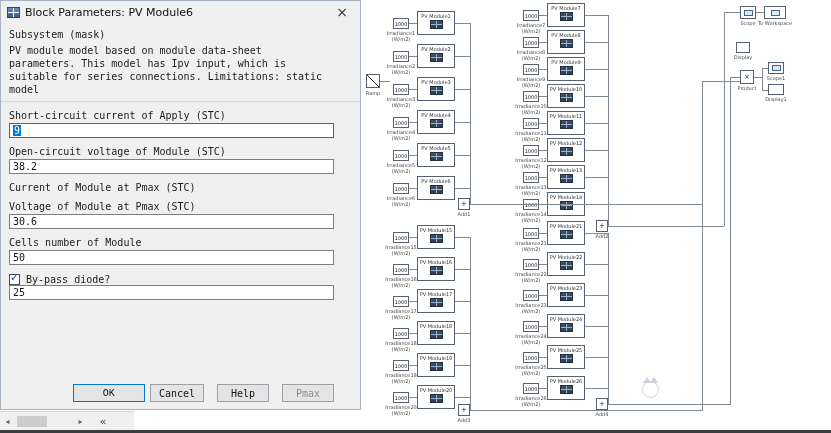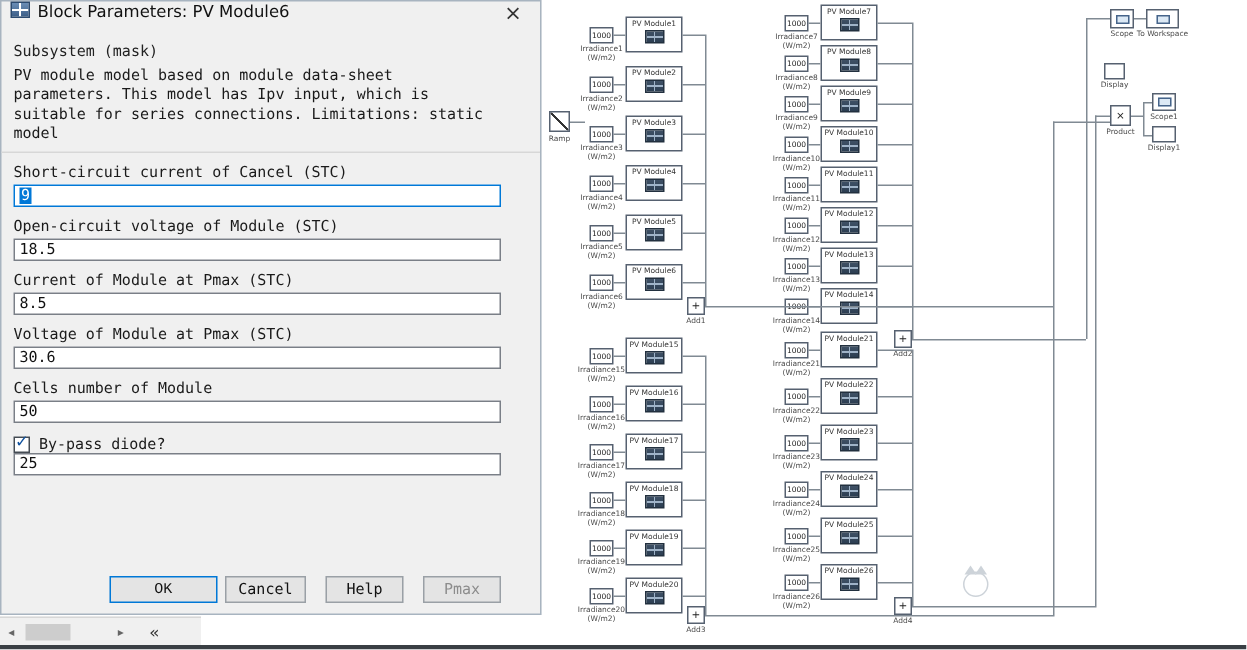--- a/index.html
+++ b/index.html
@@ -3,21 +3,21 @@
 <meta charset="utf-8">
 <style>
   * { margin:0; padding:0; box-sizing:border-box; }
   html,body { width:831px; height:433px; overflow:hidden; background:#fff;
               font-family:"DejaVu Sans Mono", monospace; }
   #app { position:relative; width:831px; height:433px; background:#fff; }
 
   
   .dialog { position:absolute; left:0; top:0; width:361px; height:410px;
             background:#f0f0f0; border:1px solid #a8b4c0; }
-  .titlebar { height:22px; display:flex; align-items:flex-start; padding:0 6px;
+  .titlebar { height:22px; display:flex; align-items:center; padding:0 6px;
               font-family:"DejaVu Sans", sans-serif; font-size:11px; color:#111; }
   .dlg-icon { width:13px; height:11px; margin-right:5px; border:1px solid #2c4a6e;
       background-image:
         linear-gradient(90deg, transparent 44%, #fff 44%, #fff 56%, transparent 56%),
         linear-gradient(0deg, transparent 44%, #fff 44%, #fff 56%, transparent 56%),
         linear-gradient(#6a8db5,#3d5f88); }
   .title { flex:1; white-space:nowrap; overflow:hidden; }
   .close { width:24px; text-align:center; font-size:14px; color:#333; cursor:pointer; }
 
   .dlg-body { padding:3px 26px 0 8px; font-size:10px; color:#1a1a1a; }
@@ -104,26 +104,25 @@
     <div class="titlebar">
       <span class="dlg-icon"></span>
       <span class="title">Block Parameters: PV Module6</span>
       <span class="close">×</span>
     </div>
     <div class="dlg-body">
       <div class="section-h">Subsystem (mask)</div>
       <div class="desc">PV module model based on module data-sheet parameters. This model has Ipv input, which is suitable for series connections. Limitations: static model</div>
       <hr class="sep">
       <div id="fields">
-          <div class="param-label">Short-circuit current of Cancel  (STC)</div>
+          <div class="param-label">Short-circuit current of Apply  (STC)</div>
           <div class="param-input focused"><span class="sel">9</span></div>
           <div class="param-label">Open-circuit voltage of Module  (STC)</div>
-          <div class="param-input">18.5</div>
+          <div class="param-input">38.2</div>
           <div class="param-label">Current of Module at Pmax (STC)</div>
-          <div class="param-input">8.5</div>
           <div class="param-label">Voltage of Module at Pmax (STC)</div>
           <div class="param-input">30.6</div>
           <div class="param-label">Cells number of Module</div>
           <div class="param-input">50</div>
           <div class="chk-row">
             <div class="chk">
               <span class="tick">✓</span>
             </div>
             <div>By-pass diode?</div>
           </div>

